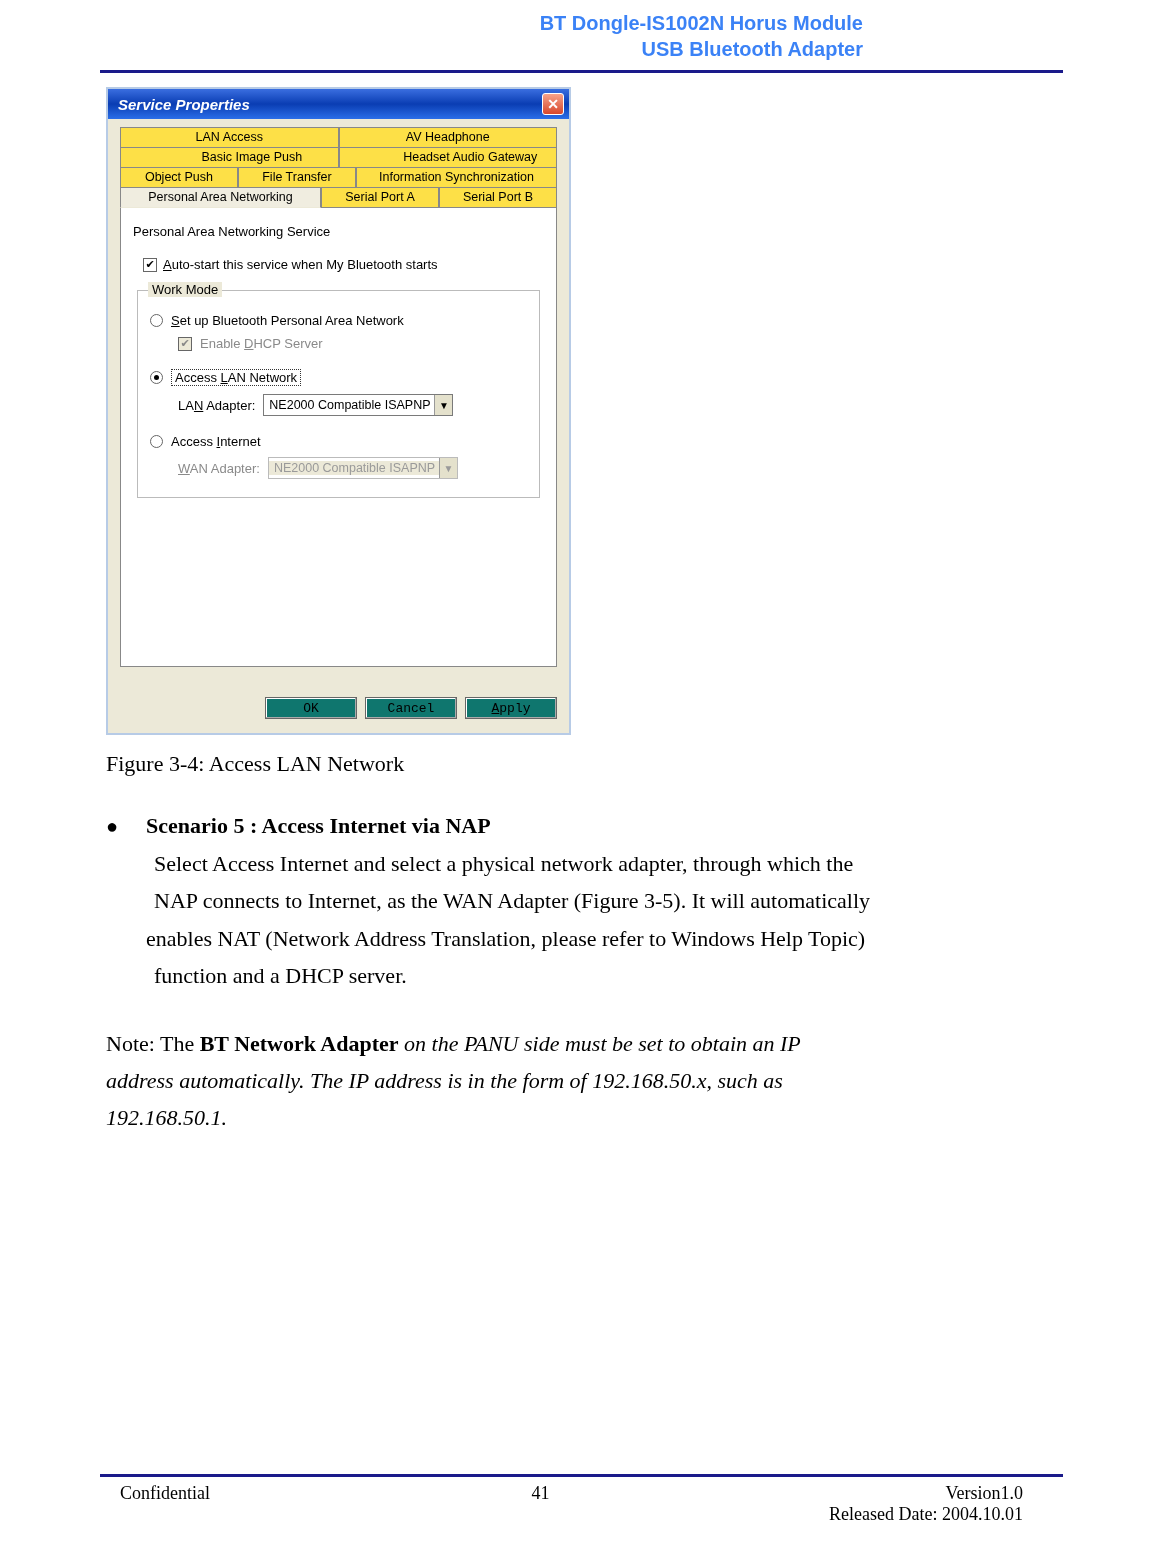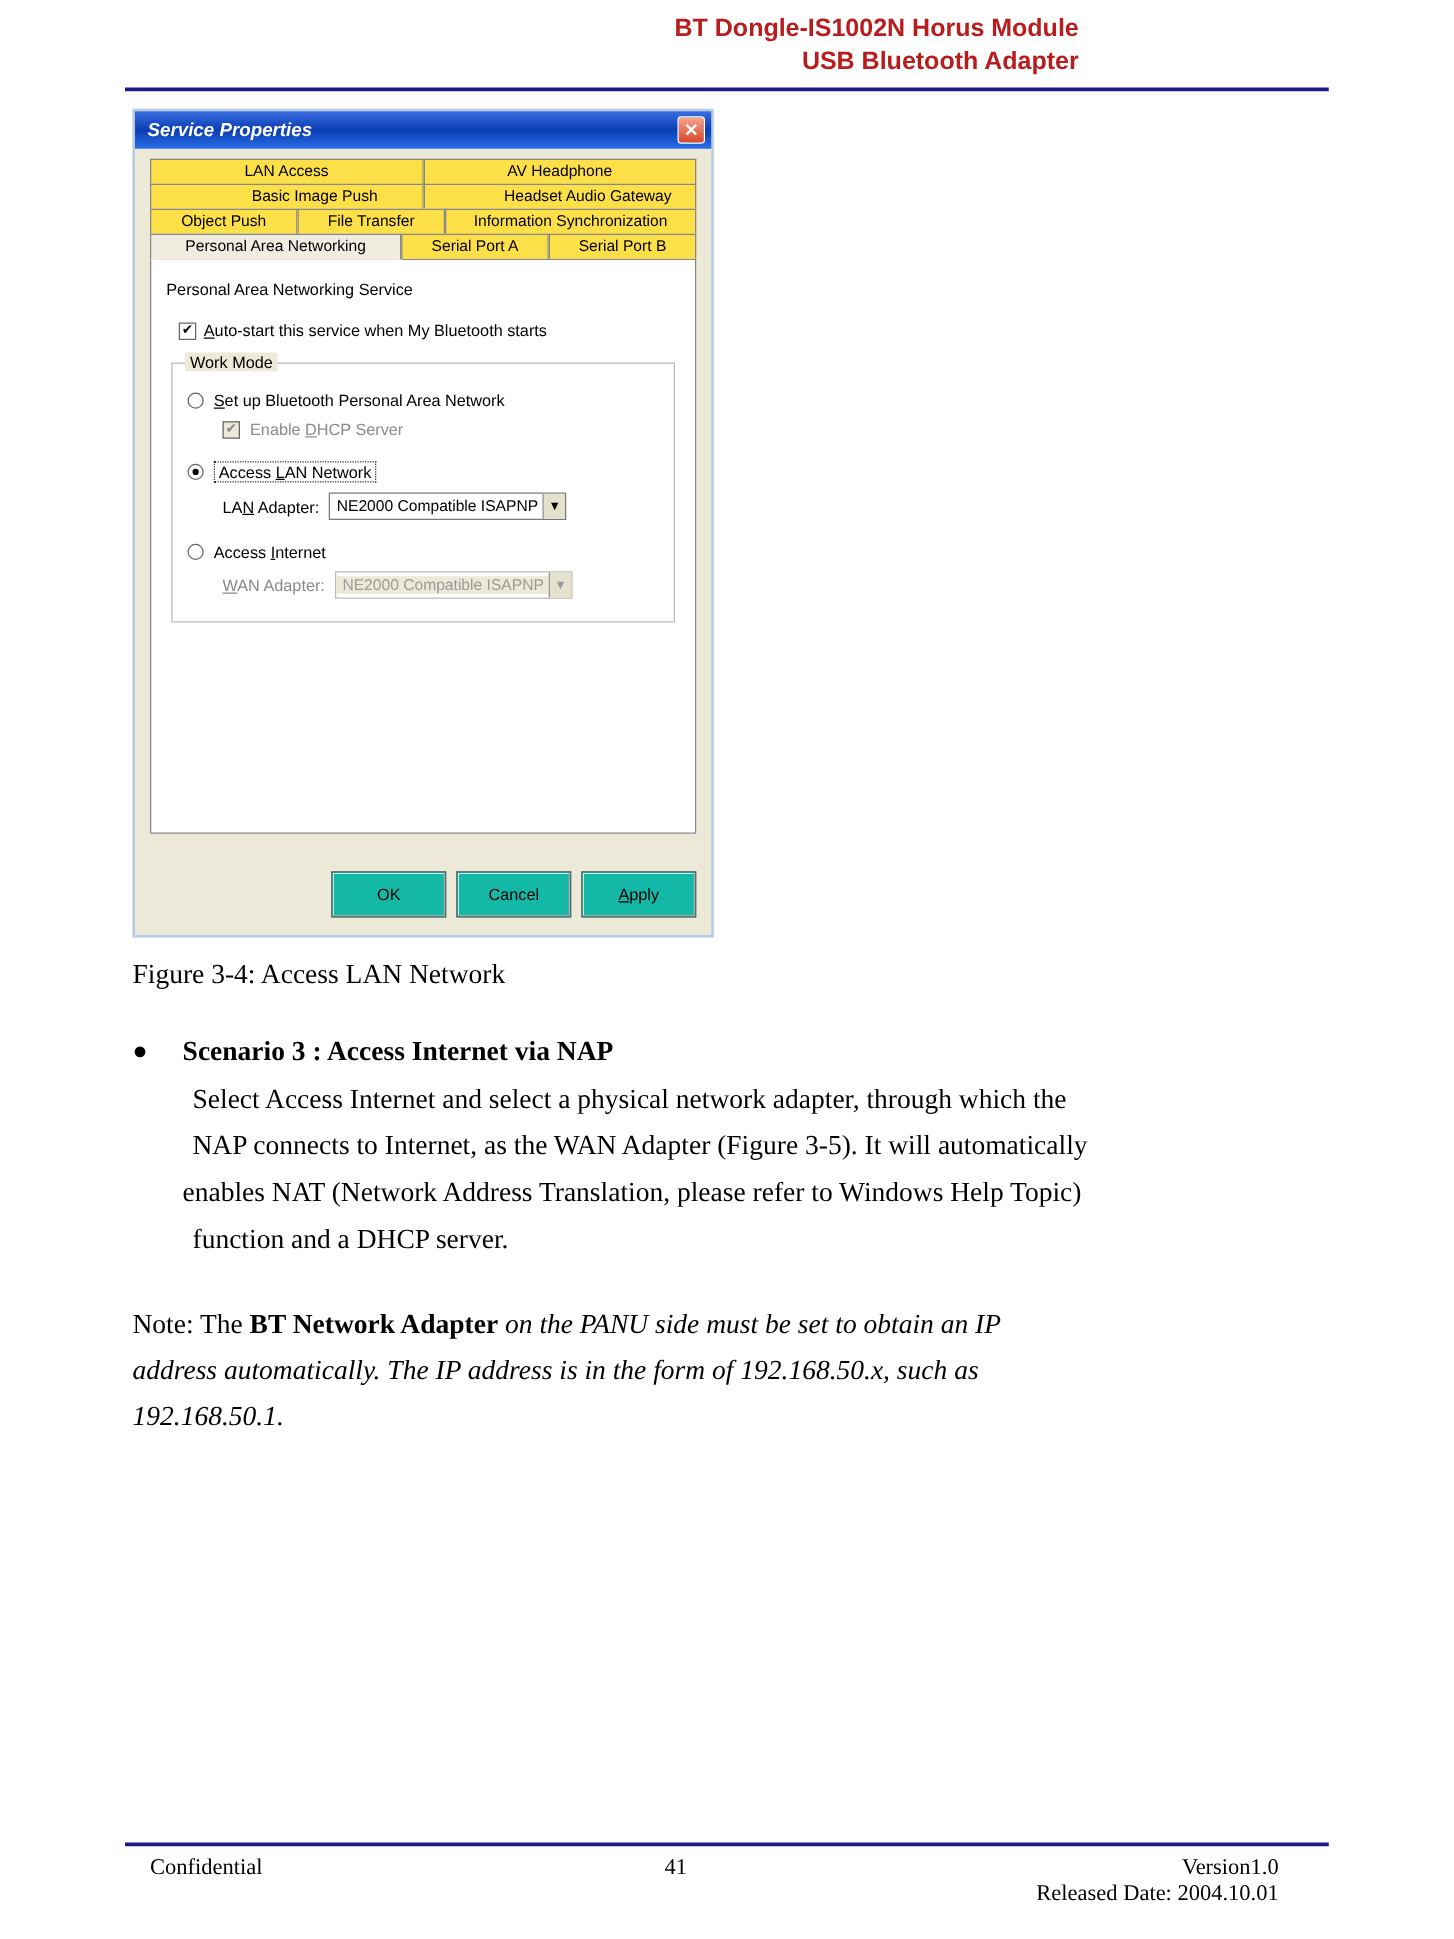--- a/index.html
+++ b/index.html
@@ -9,21 +9,21 @@
     font-family: "Times New Roman", Times, serif;
     color: #000;
   }
   .page {
     width: 1163px;
     height: 1551px;
     position: relative;
     padding: 10px 100px 0 100px;
   }
   .header-title {
-    color: #b91c1c;
+    color: #3b82f6;
     font-family: Arial, Helvetica, sans-serif;
     font-weight: bold;
     font-size: 20px;
     text-align: right;
     padding-right: 200px;
     line-height: 1.3;
   }
   .hr-top {
     border: none;
     border-top: 3px solid #1a1a8a;
@@ -149,23 +149,23 @@
   .dropdown.disabled { border-color:#bbb; }
   .dropdown.disabled .dd-text { color:#9a9a9a; background:#ece9d8; }
   .dropdown.disabled .dd-btn { color:#9a9a9a; }
   .u { text-decoration: underline; }
   .btn-row {
     display:flex; justify-content:flex-end; gap:8px;
     padding: 12px 12px 14px 12px;
   }
   .winbtn {
     border: 1px solid #666;
-    background: #14b8a6;
-    width: 92px; height: 37px;
-    font-family: Liberation Sans, sans-serif;
+    background: #0f766e;
+    width: 92px; height: 22px;
+    font-family: Liberation Mono, monospace;
     font-size: 13px;
     display:flex; align-items:center; justify-content:center;
     box-shadow: inset -1px -1px 0 #aaa, inset 1px 1px 0 #fff;
   }
   .caption {
     font-size: 22px;
     margin: 16px 0 30px 6px;
   }
   .bullet-block {
     margin-left: 6px;
@@ -298,21 +298,21 @@
           <span>pply</span>
         </div>
     </div>
   </div>
 
   <div class="caption">Figure 3-4: Access LAN Network</div>
 
   <div class="bullet-block">
     <div class="bullet-head">
       <span class="bullet-dot">●</span>
-      <span class="scenario-title">Scenario 3 : Access Internet via NAP</span>
+      <span class="scenario-title">Scenario 5 : Access Internet via NAP</span>
     </div>
     <div class="bullet-body">Select Access Internet and select a physical network adapter, through which the</div>
     <div class="bullet-body">NAP connects to Internet, as the WAN Adapter (Figure 3-5). It will automatically</div>
     <div class="bullet-body2">enables NAT (Network Address Translation, please refer to Windows Help Topic)</div>
     <div class="bullet-body">function and a DHCP server.</div>
   </div>
 
   <div class="note-block">
     <div>
       <span>Note: The </span><span class="bold">BT Network Adapter</span><span class="italic"> on the PANU side must be set to obtain an IP</span>

